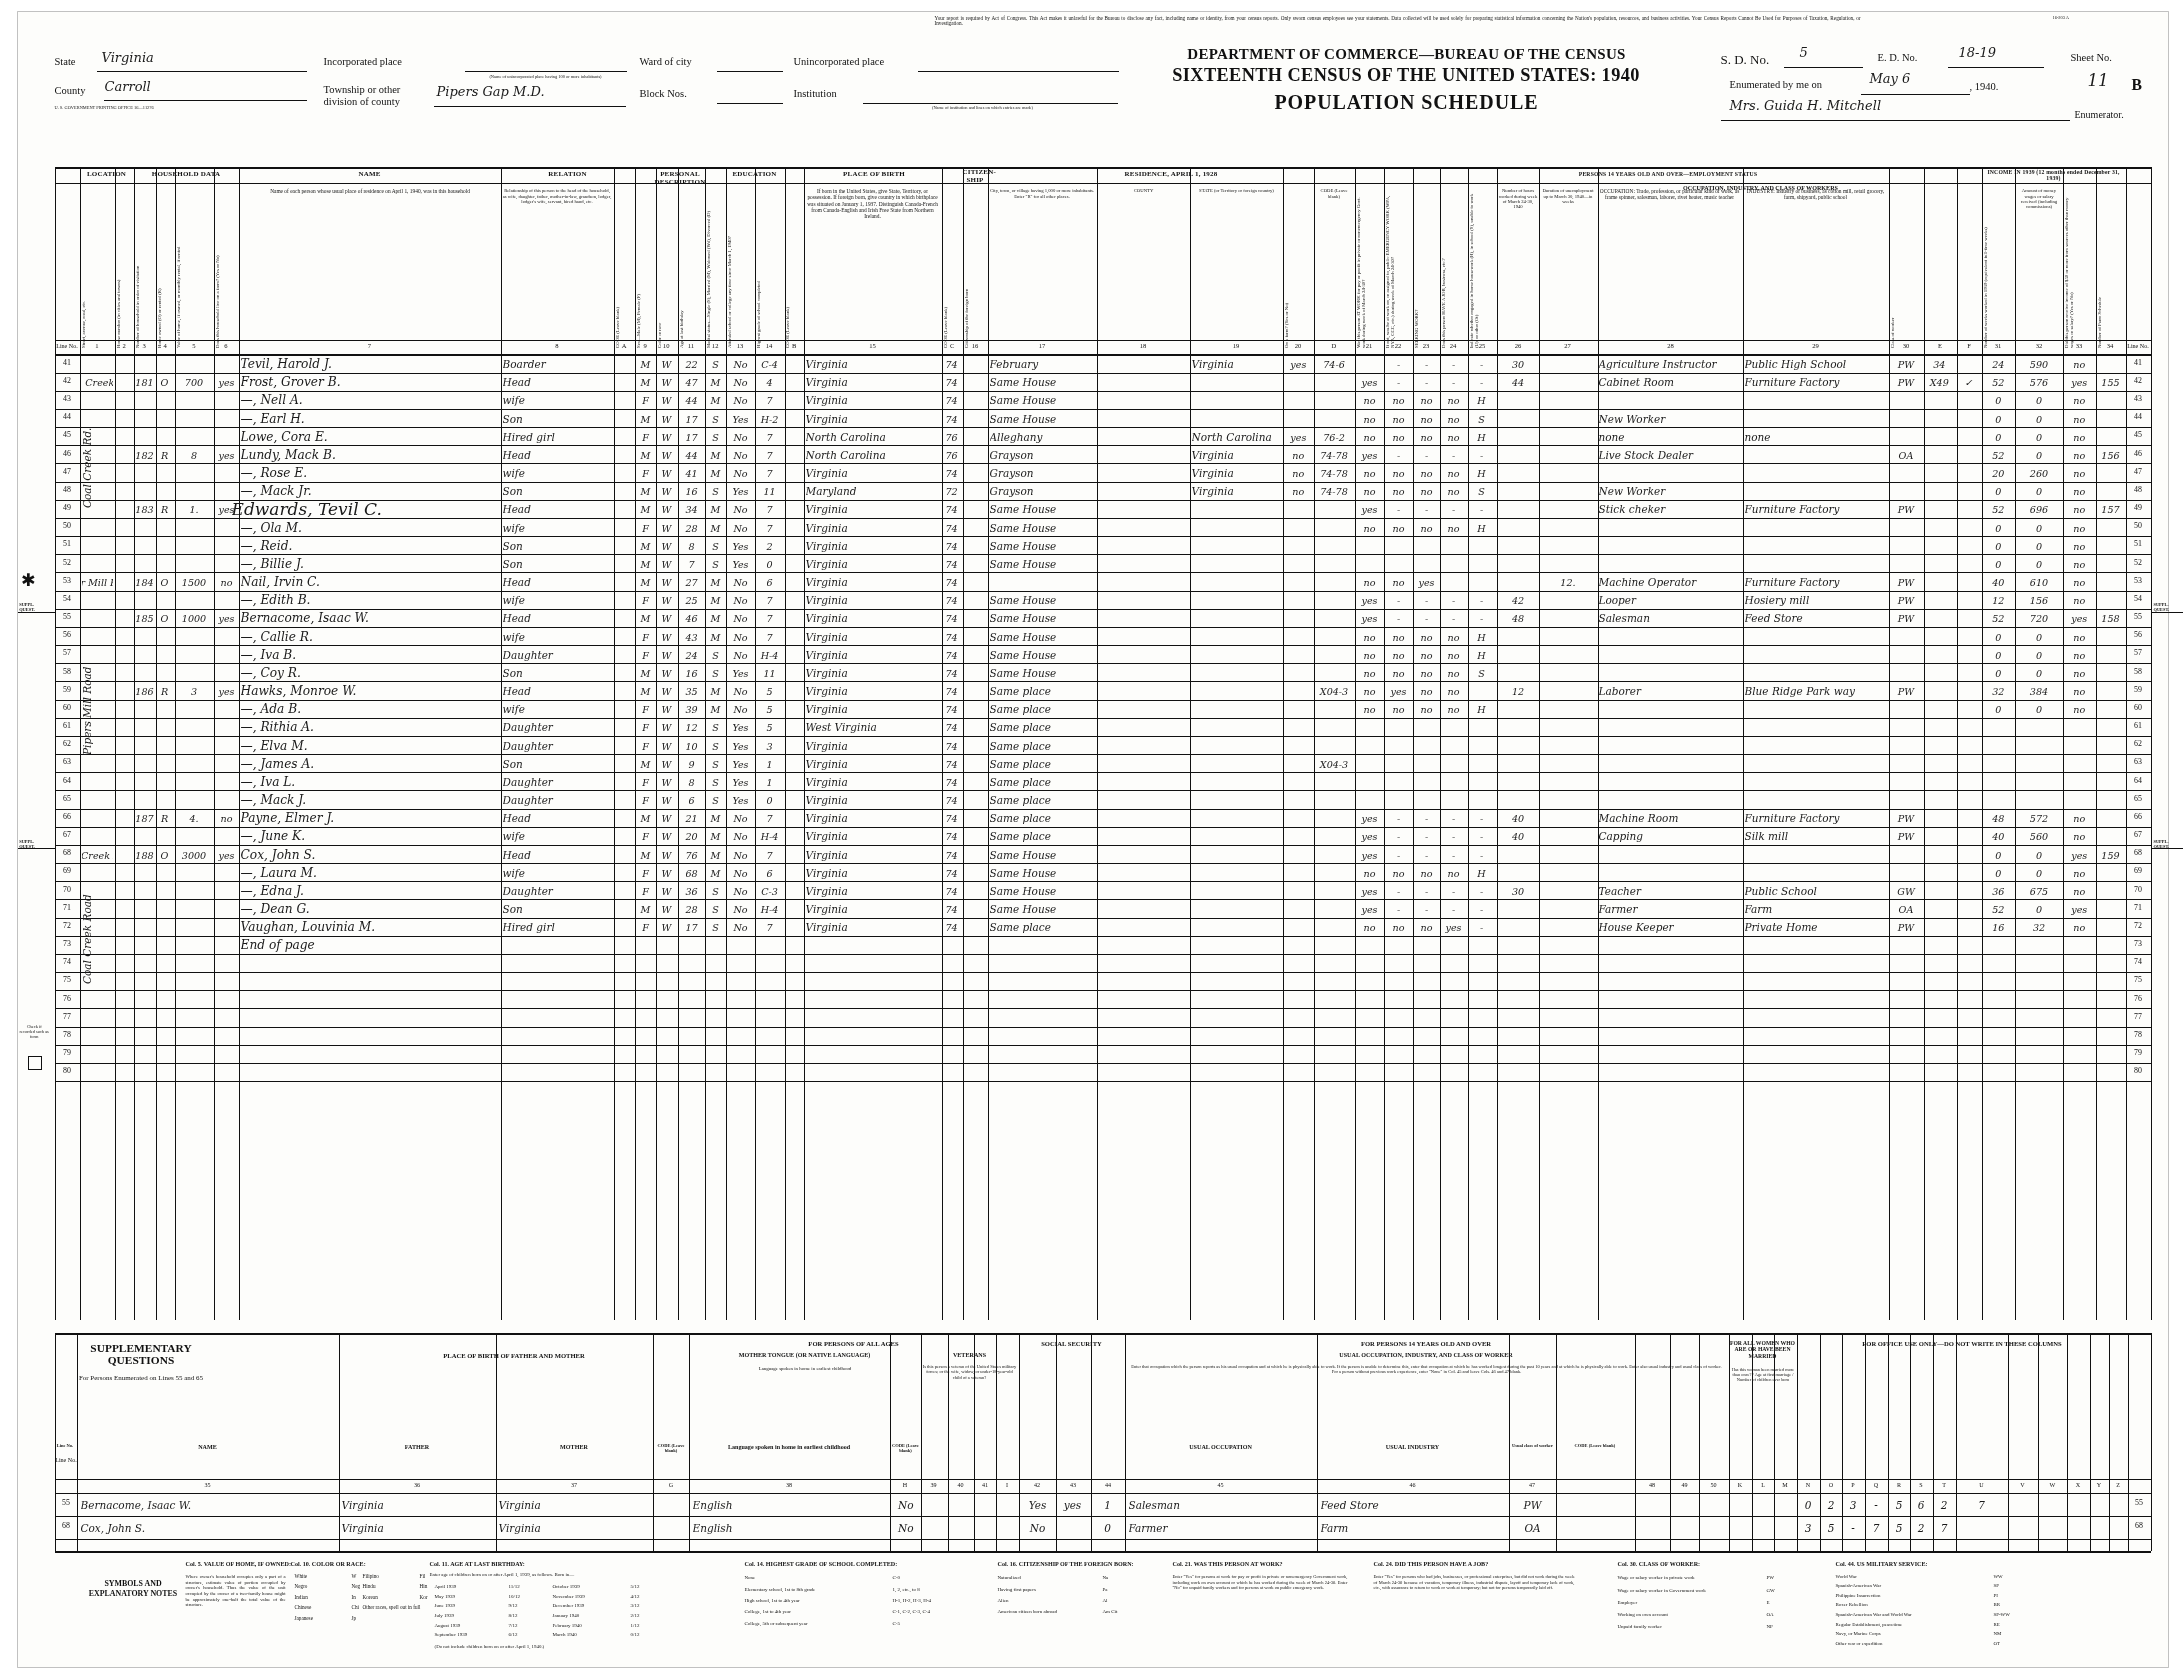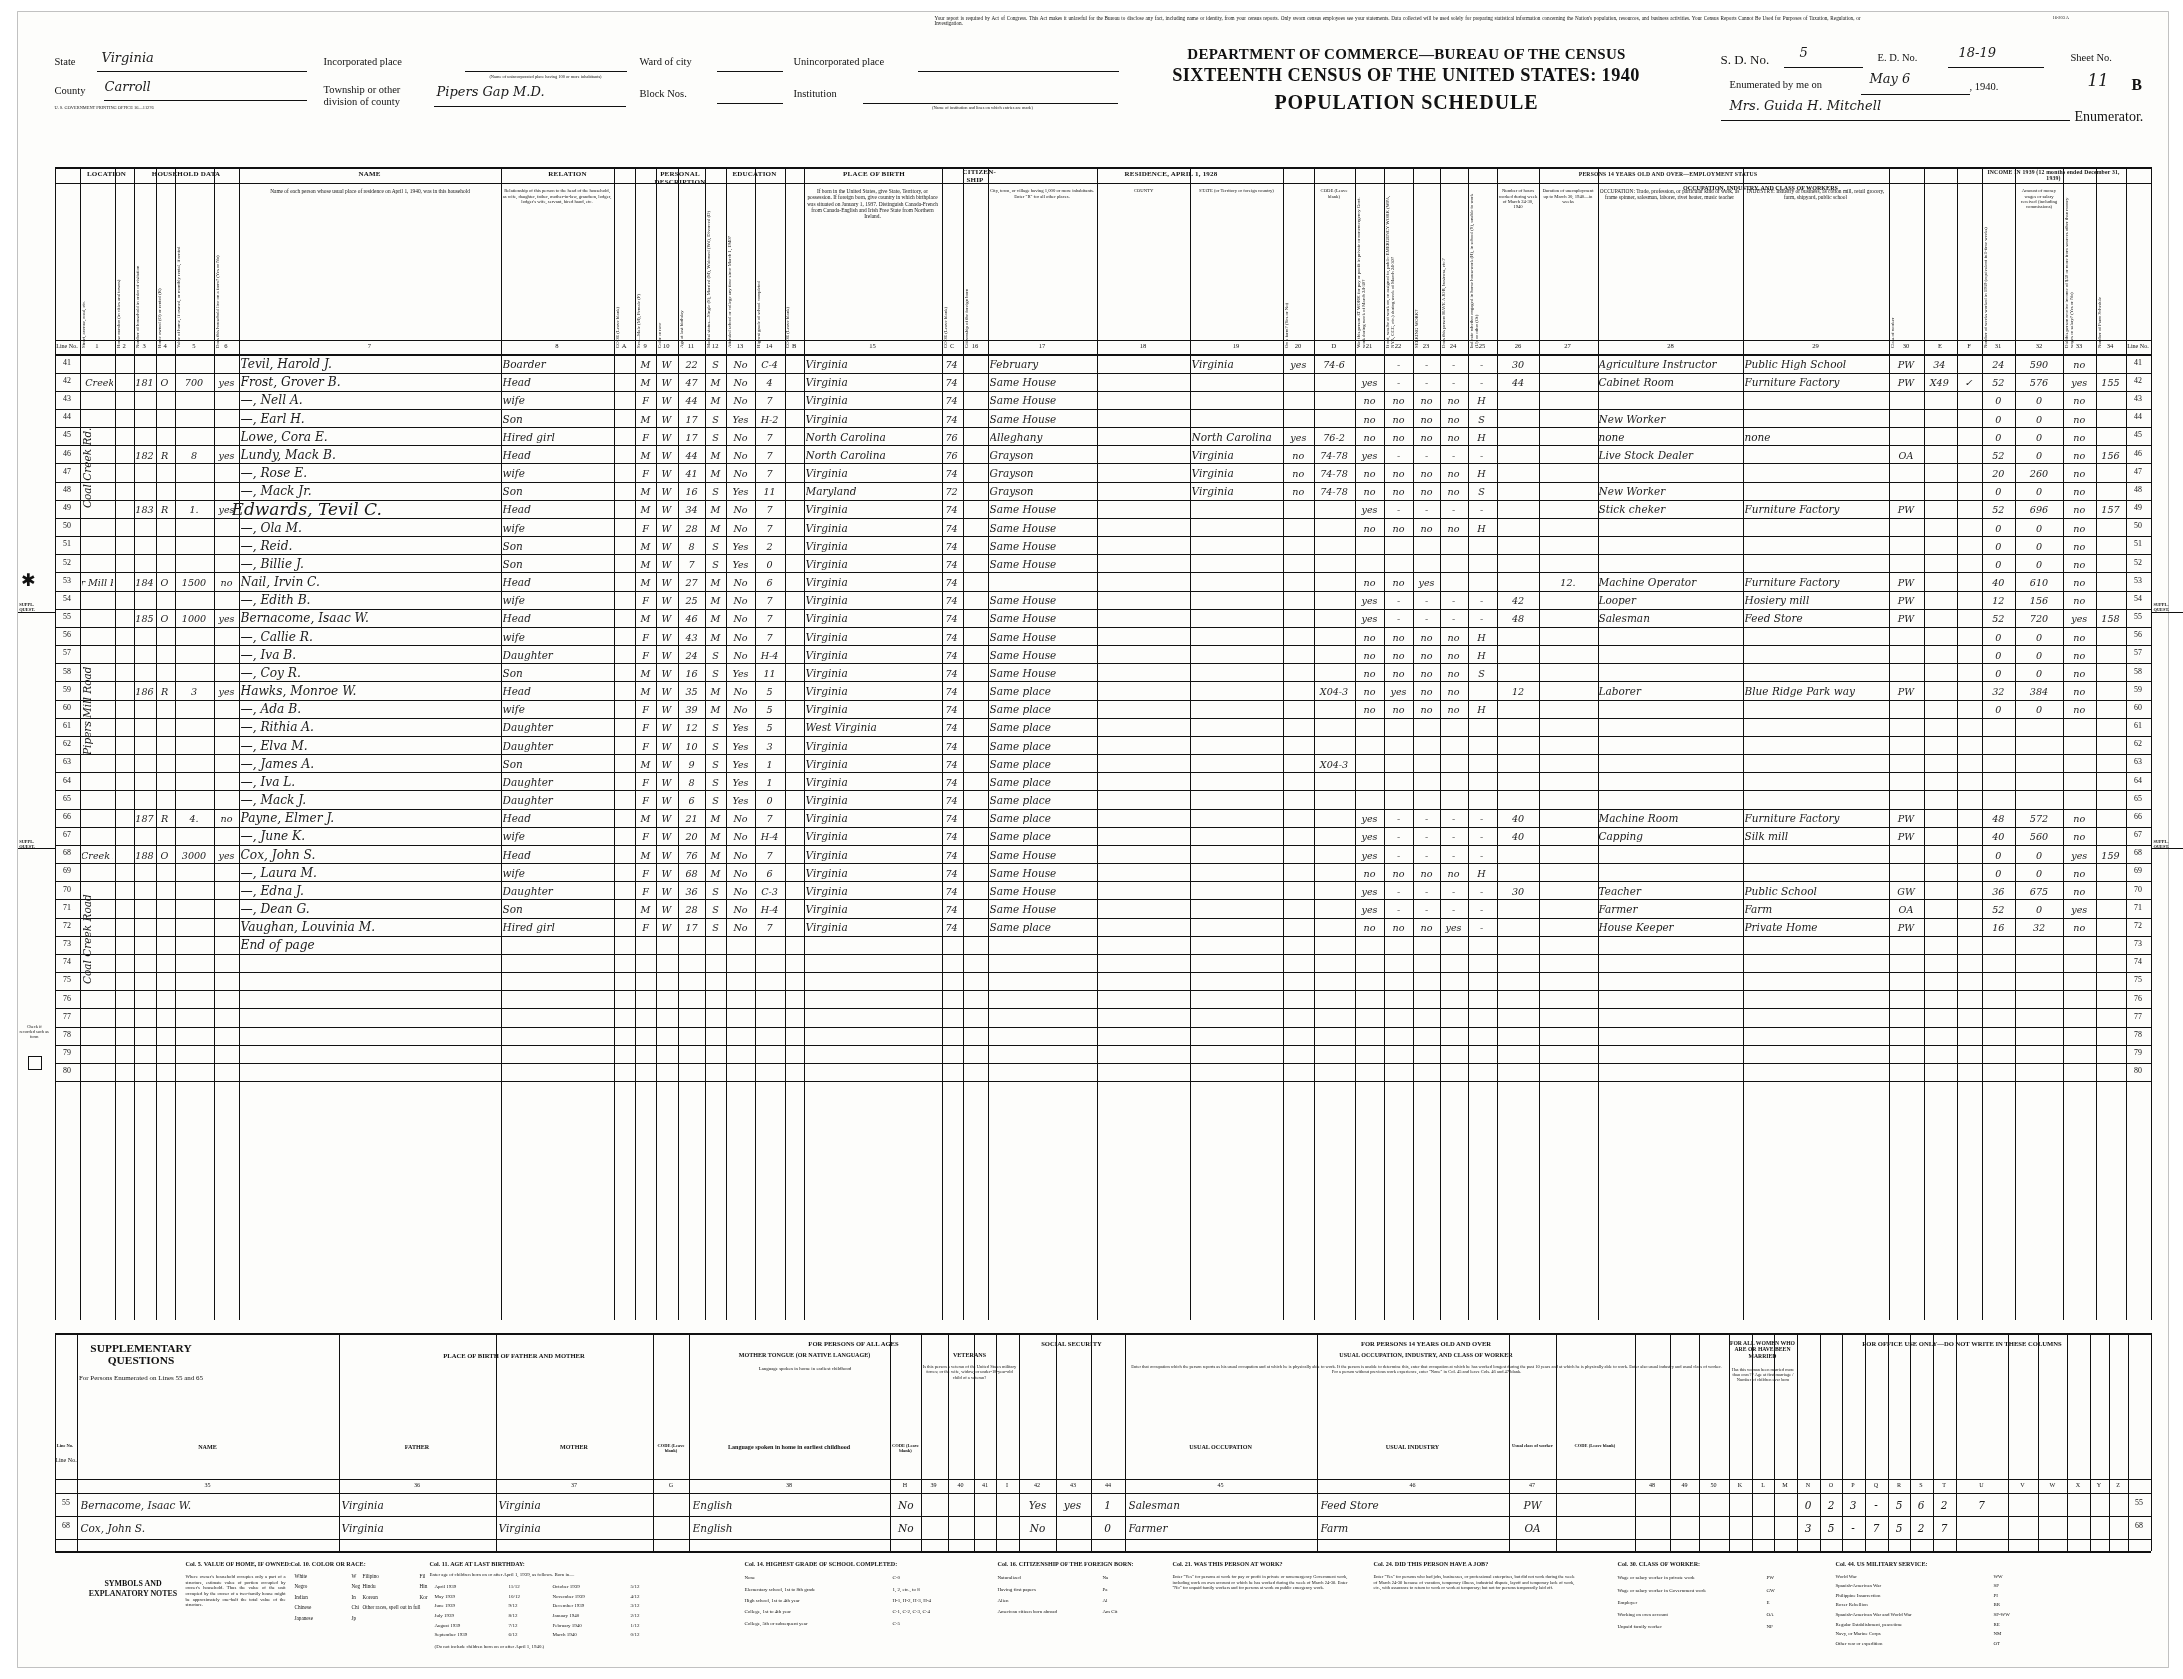--- a/index.html
+++ b/index.html
@@ -76,21 +76,21 @@
     <div class="hand" style="position:absolute;left:2070px;top:59px;font-size:16.6px;">11</div>
     <div class="t bold" style="left:2114px;top:65px;font-size:15.7px;">B</div>
 
     <div class="t" style="left:1712px;top:68px;font-size:10.5px;">Enumerated by me on</div>
     <div class="hand" style="position:absolute;left:1852px;top:59px;">May 6</div>
     <div class="t" style="left:1952px;top:70px;font-size:10.5px;">, 1940.</div>
     <div class="ln hline" style="left:1843px;top:82px;width:109px;"></div>
 
     <div class="hand" style="position:absolute;left:1712px;top:86px;">Mrs. Guida H. Mitchell</div>
     <div class="ln hline" style="left:1703px;top:108px;width:349px;"></div>
-    <div class="t" style="left:2057px;top:98px;font-size:14px;">Enumerator.</div>
+    <div class="t" style="left:2057px;top:98px;font-size:10px;">Enumerator.</div>
 
     <div class="t xtiny" style="left:37px;top:94px;">U. S. GOVERNMENT PRINTING OFFICE    16—11276</div>
 
     <div id="headband">
         <div class="ln" style="left:37px;top:155px;width:2096px;height:1.7px;background:#111;"></div>
         <div class="ln" style="left:37px;top:155px;width:1.7px;height:1153px;background:#111;"></div>
         <div class="ln" style="left:2133px;top:155px;width:1.7px;height:1153px;background:#111;"></div>
         <div class="t smallcap" style="left:62px;top:159px;width:54px;font-size:7px;font-weight:bold;letter-spacing:0.2px;">LOCATION</div>
         <div class="t smallcap" style="left:116px;top:159px;width:105px;font-size:7px;font-weight:bold;letter-spacing:0.2px;">HOUSEHOLD DATA</div>
         <div class="t smallcap" style="left:221px;top:159px;width:262px;font-size:7px;font-weight:bold;letter-spacing:0.2px;">NAME</div>

